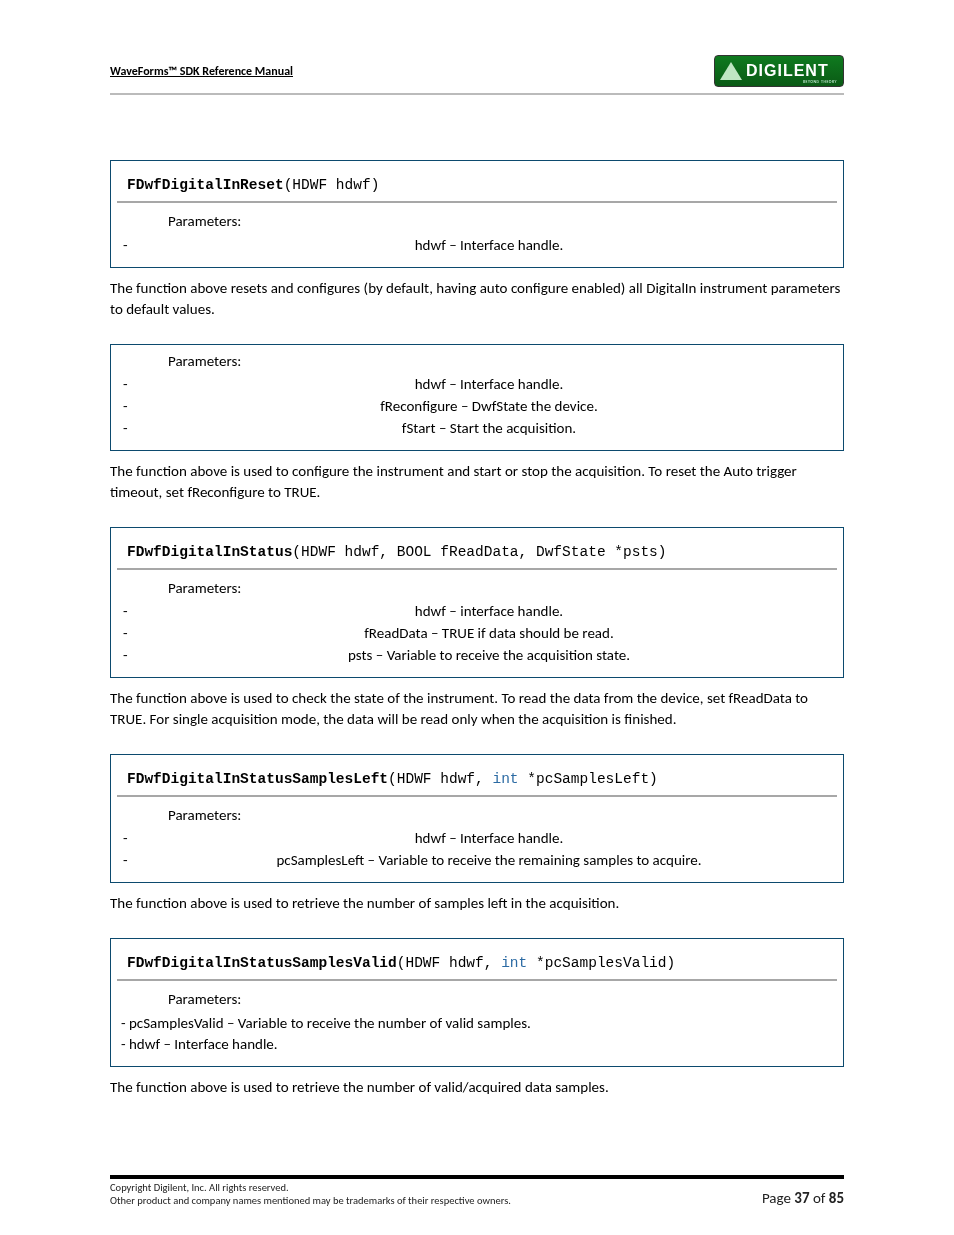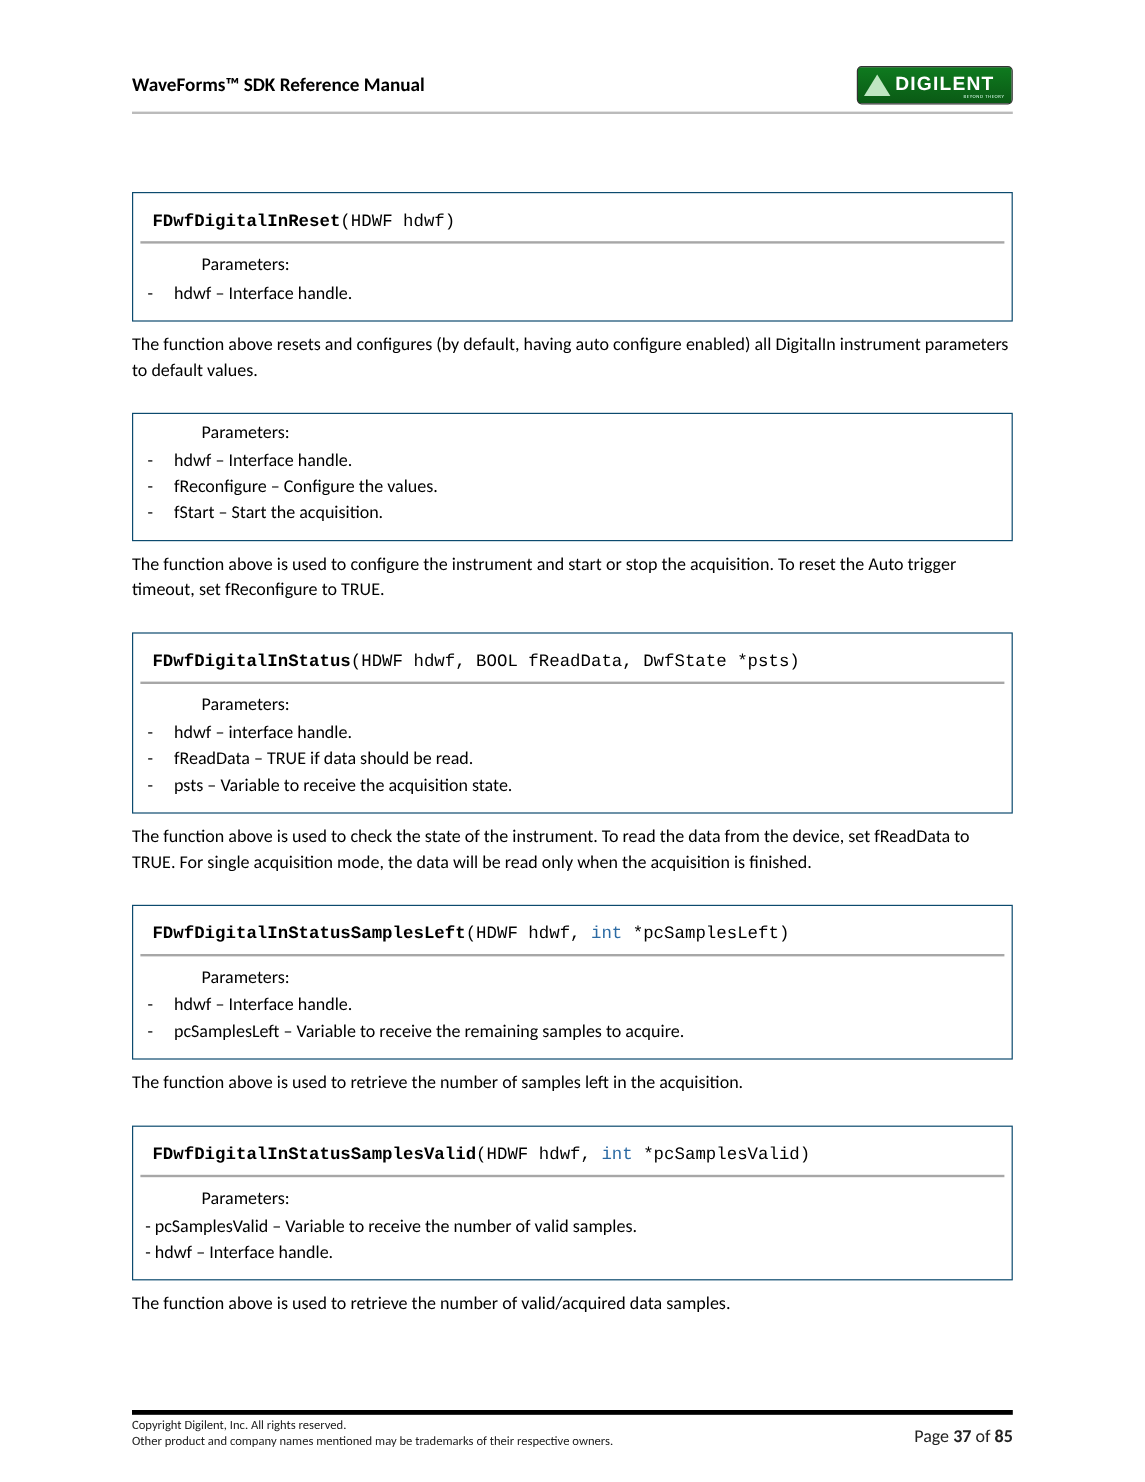--- a/index.html
+++ b/index.html
@@ -19,21 +19,22 @@
   .header-row {
     display: flex;
     justify-content: space-between;
     align-items: center;
     border-bottom: 2px solid #bbb;
     padding-bottom: 6px;
     margin-bottom: 65px;
   }
   .header-title {
     font-weight: bold;
-    font-size: 16px;
+    font-size: 12px;
+    text-decoration: underline;
   }
   .logo {
     width: 130px;
     height: 32px;
     background: linear-gradient(#0f7a1f, #0a5a15);
     border: 1px solid #333;
     border-radius: 4px;
     display: flex;
     align-items: center;
     position: relative;
@@ -86,21 +87,21 @@
   .param-line {
     display: flex;
     align-items: flex-start;
   }
   .param-dash {
     width: 22px;
     flex: none;
     text-align: left;
     padding-left: 2px;
   }
-  .param-text { flex: 1; }
+  .param-text { flex: 1; text-align: center; }
   .desc {
     font-size: 15px;
     line-height: 1.4;
     margin: 8px 0 24px 0;
   }
   .footer {
     position: absolute;
     left: 110px;
     right: 110px;
     bottom: 28px;
@@ -146,21 +147,21 @@
 
   <div class="func-box">
     <div class="params-block">
       <div class="params-label">Parameters:</div>
       <div class="param-line">
           <span class="param-dash">-</span>
           <span class="param-text">hdwf – Interface handle.</span>
         </div>
       <div class="param-line">
           <span class="param-dash">-</span>
-          <span class="param-text">fReconfigure – Configure the values.</span>
+          <span class="param-text">fReconfigure – DwfState the device.</span>
         </div>
       <div class="param-line">
           <span class="param-dash">-</span>
           <span class="param-text">fStart – Start the acquisition.</span>
         </div>
     </div>
   </div>
   <div class="desc">The function above is used to configure the instrument and start or stop the acquisition. To reset the Auto trigger timeout, set fReconfigure to TRUE.</div>
 
   <div class="func-box">

